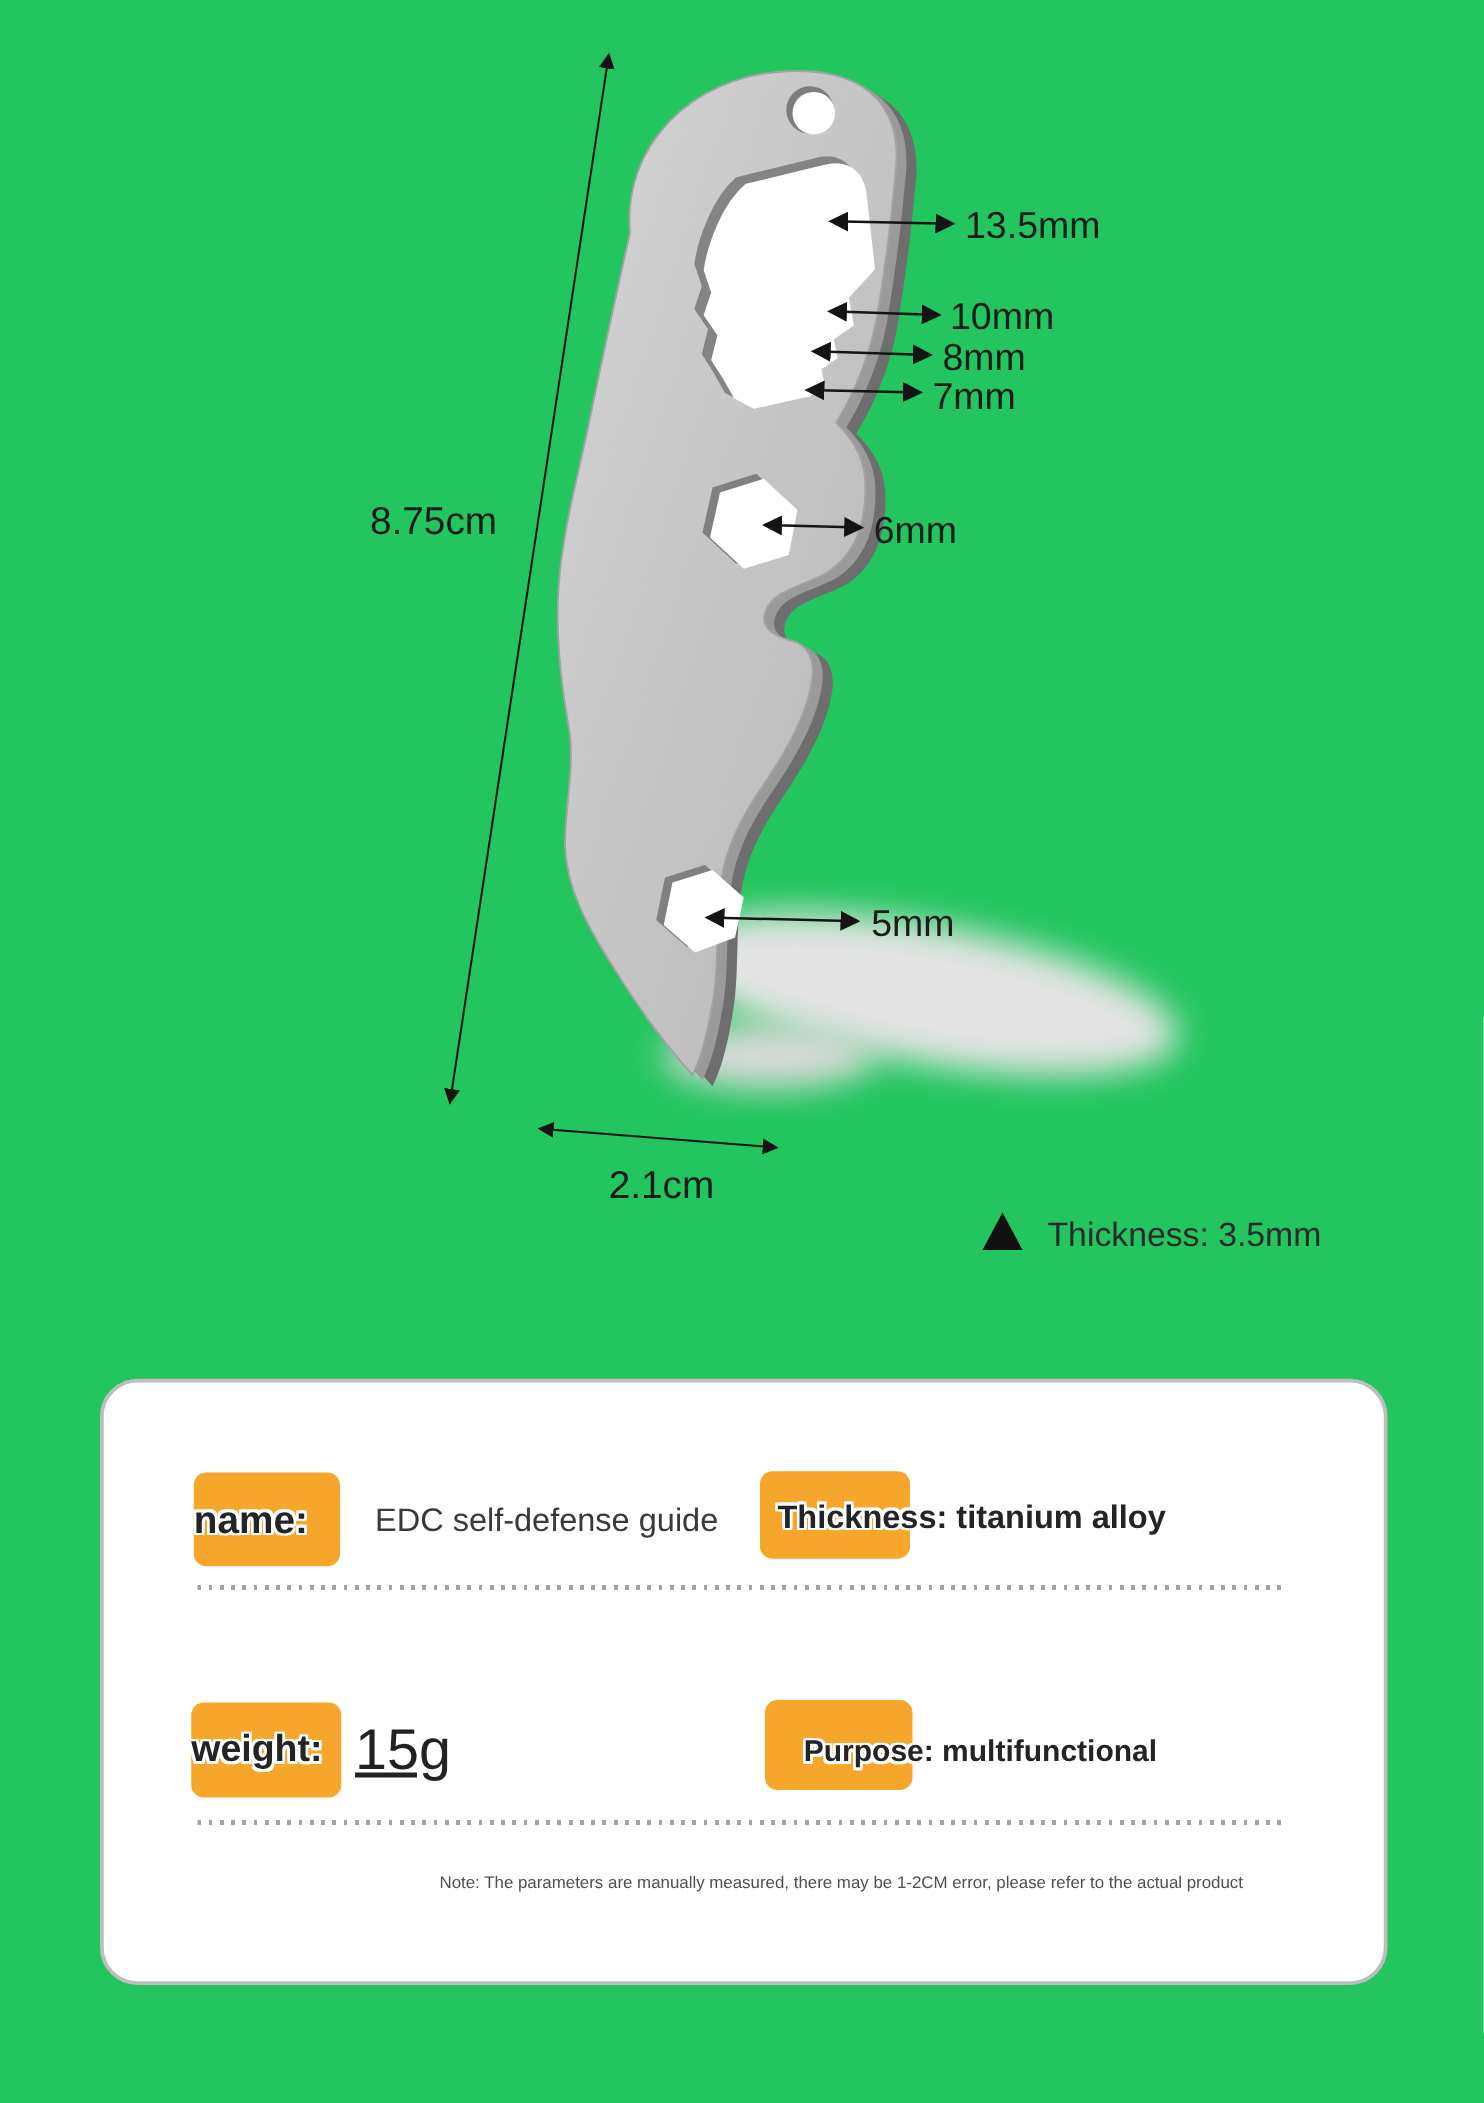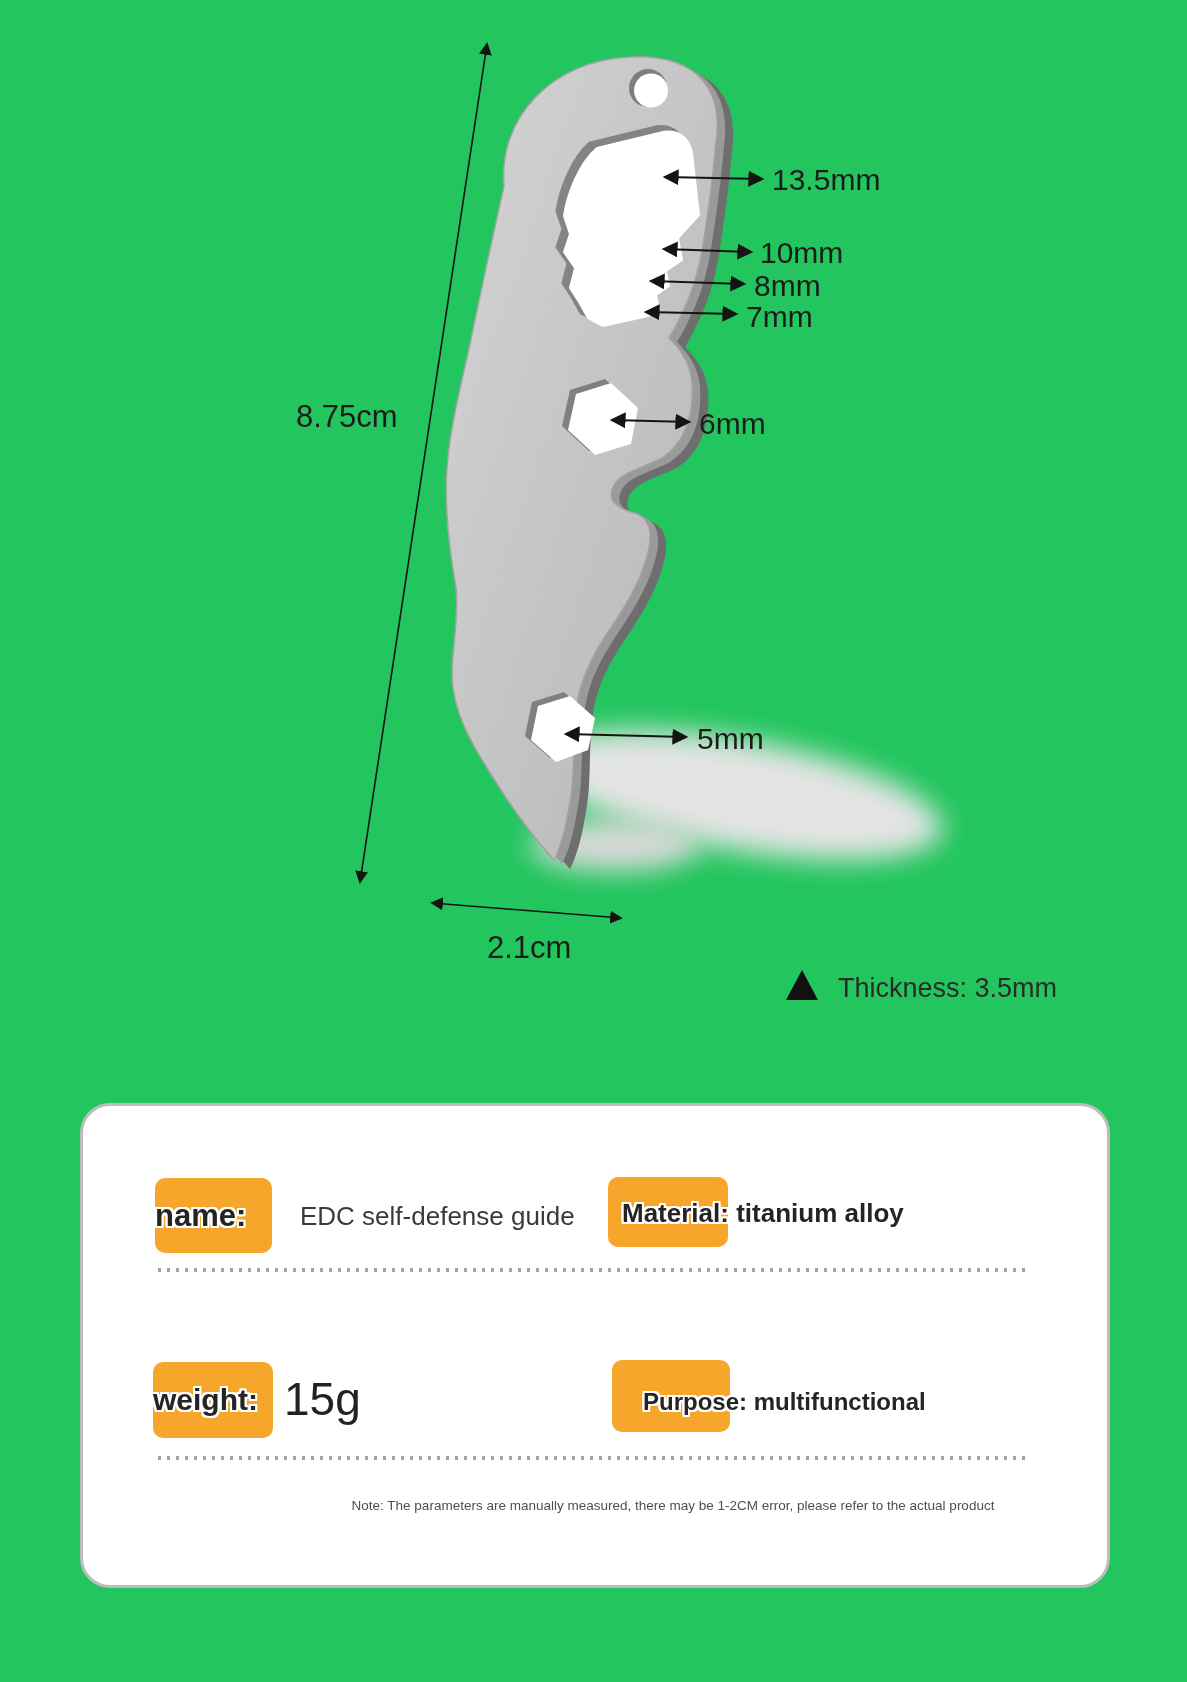--- a/index.html
+++ b/index.html
@@ -21,21 +21,21 @@
   .badge-material{left:608px;top:1177px;width:120px;height:70px;}
   .badge-weight{left:153px;top:1362px;width:120px;height:76px;font-size:30px;}
   .badge-purpose{left:612px;top:1360px;width:118px;height:72px;}
   .spec-value{position:absolute;color:#3a3a3a;font-size:26px;}
   .name-value{left:300px;top:1201px;}
   .overlay-text{position:absolute;color:#242424;font-weight:700;
          text-shadow:-2px -2px 0 #fff,2px -2px 0 #fff,-2px 2px 0 #fff,2px 2px 0 #fff,
                      -2px 0 0 #fff,2px 0 0 #fff,0 -2px 0 #fff,0 2px 0 #fff;}
   .material-text{left:622px;top:1198px;font-size:26px;}
   .purpose-text{left:625px;top:1388px;font-size:24px;padding-left:18px;}
-  .weight-value{position:absolute;left:284px;top:1372px;font-size:46px;color:#222;}
+  .weight-value{position:absolute;left:284px;top:1372px;font-size:46px;color:#222;text-decoration:underline;}
   .dotted{position:absolute;left:158px;width:868px;height:4px;
           background-image:repeating-linear-gradient(to right,#a3a3a3 0 3px,transparent 3px 9px);}
   .dotted-1{top:1268px;}
   .dotted-2{top:1456px;}
   .note-text{position:absolute;left:80px;top:1498px;width:1186px;text-align:center;
              font-size:13.5px;color:#4f4f4f;}
 </style>
 </head>
 <body>
 
@@ -148,21 +148,21 @@
   </svg>
 
   <div class="spec-card"></div>
 
   <div class="badge badge-name">
     <span>name:</span>
   </div>
   <div class="spec-value name-value">EDC self-defense guide</div>
 
   <div class="badge badge-material"></div>
-  <div class="overlay-text material-text">Material: titanium alloy</div>
+  <div class="overlay-text material-text">Thickness: titanium alloy</div>
 
   <div class="dotted dotted-1"></div>
 
   <div class="badge badge-weight">
     <span>weight:</span>
   </div>
   <div class="weight-value">15g</div>
 
   <div class="badge badge-purpose"></div>
   <div class="overlay-text purpose-text">Purpose: multifunctional</div>

